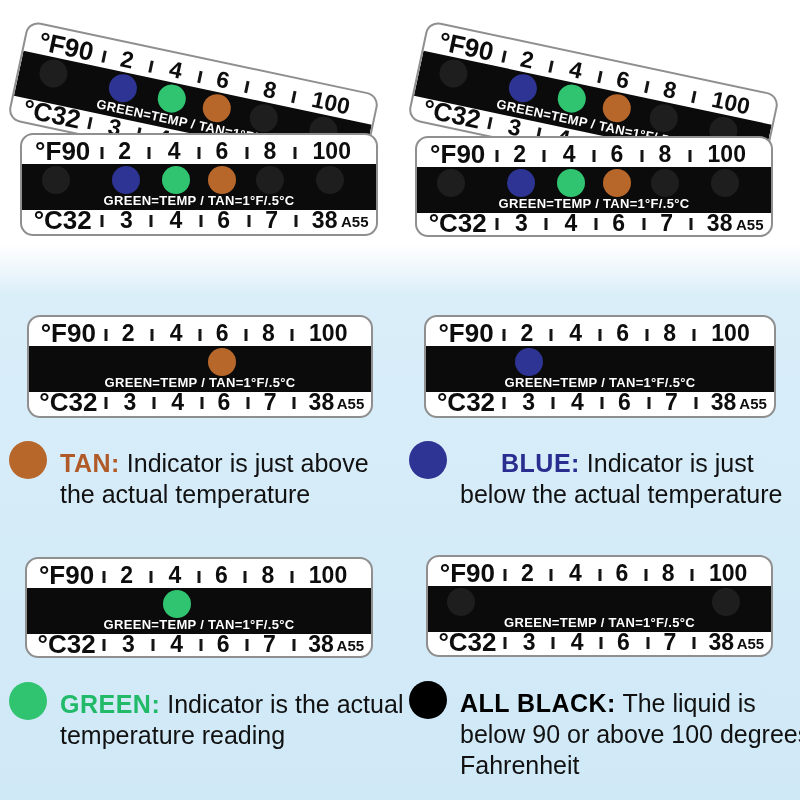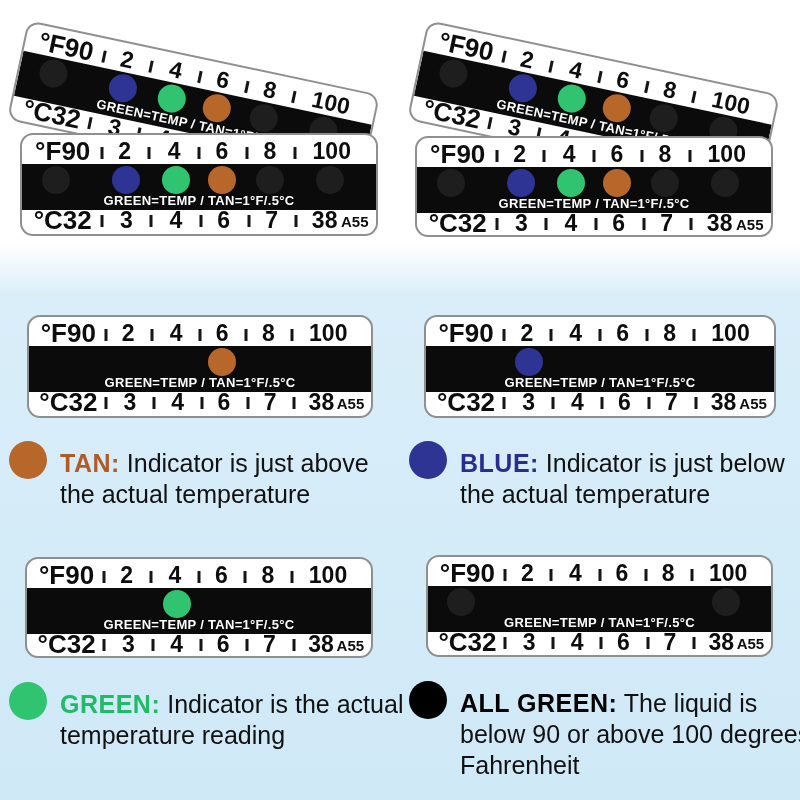--- a/index.html
+++ b/index.html
@@ -347,29 +347,29 @@
     </div>
 
   <div class="legend-circle" id="legend-tan-circle" style="background-color: rgb(184, 103, 42);"></div>
   <div class="legend-text" id="legend-tan-text">
     <b style="color: rgb(176, 90, 40);">TAN:</b>
     <span>Indicator is just above the actual temperature</span>
   </div>
 
   <div class="legend-circle" id="legend-blue-circle" style="background-color: rgb(46, 52, 147);"></div>
   <div class="legend-text" id="legend-blue-text">
-    <b style="color: rgb(41, 45, 143);">BLUE:</b>
+    <b style="color: rgb(41, 45, 143); margin-left: 41px;">BLUE:</b>
     <span>Indicator is just below the actual temperature</span>
   </div>
 
   <div class="legend-circle" id="legend-green-circle" style="background-color: rgb(48, 196, 113);"></div>
   <div class="legend-text" id="legend-green-text">
     <b style="color: rgb(33, 186, 104);">GREEN:</b>
     <span>Indicator is the actual temperature reading</span>
   </div>
 
   <div class="legend-circle" id="legend-black-circle" style="background-color: rgb(0, 0, 0);"></div>
   <div class="legend-text" id="legend-black-text">
-    <b style="color: rgb(0, 0, 0);">ALL GREEN:</b>
+    <b style="color: rgb(0, 0, 0);">ALL BLACK:</b>
     <span>The liquid is below 90 or above 100 degrees Fahrenheit</span>
   </div>
 
 </div>
 
 </body></html>

